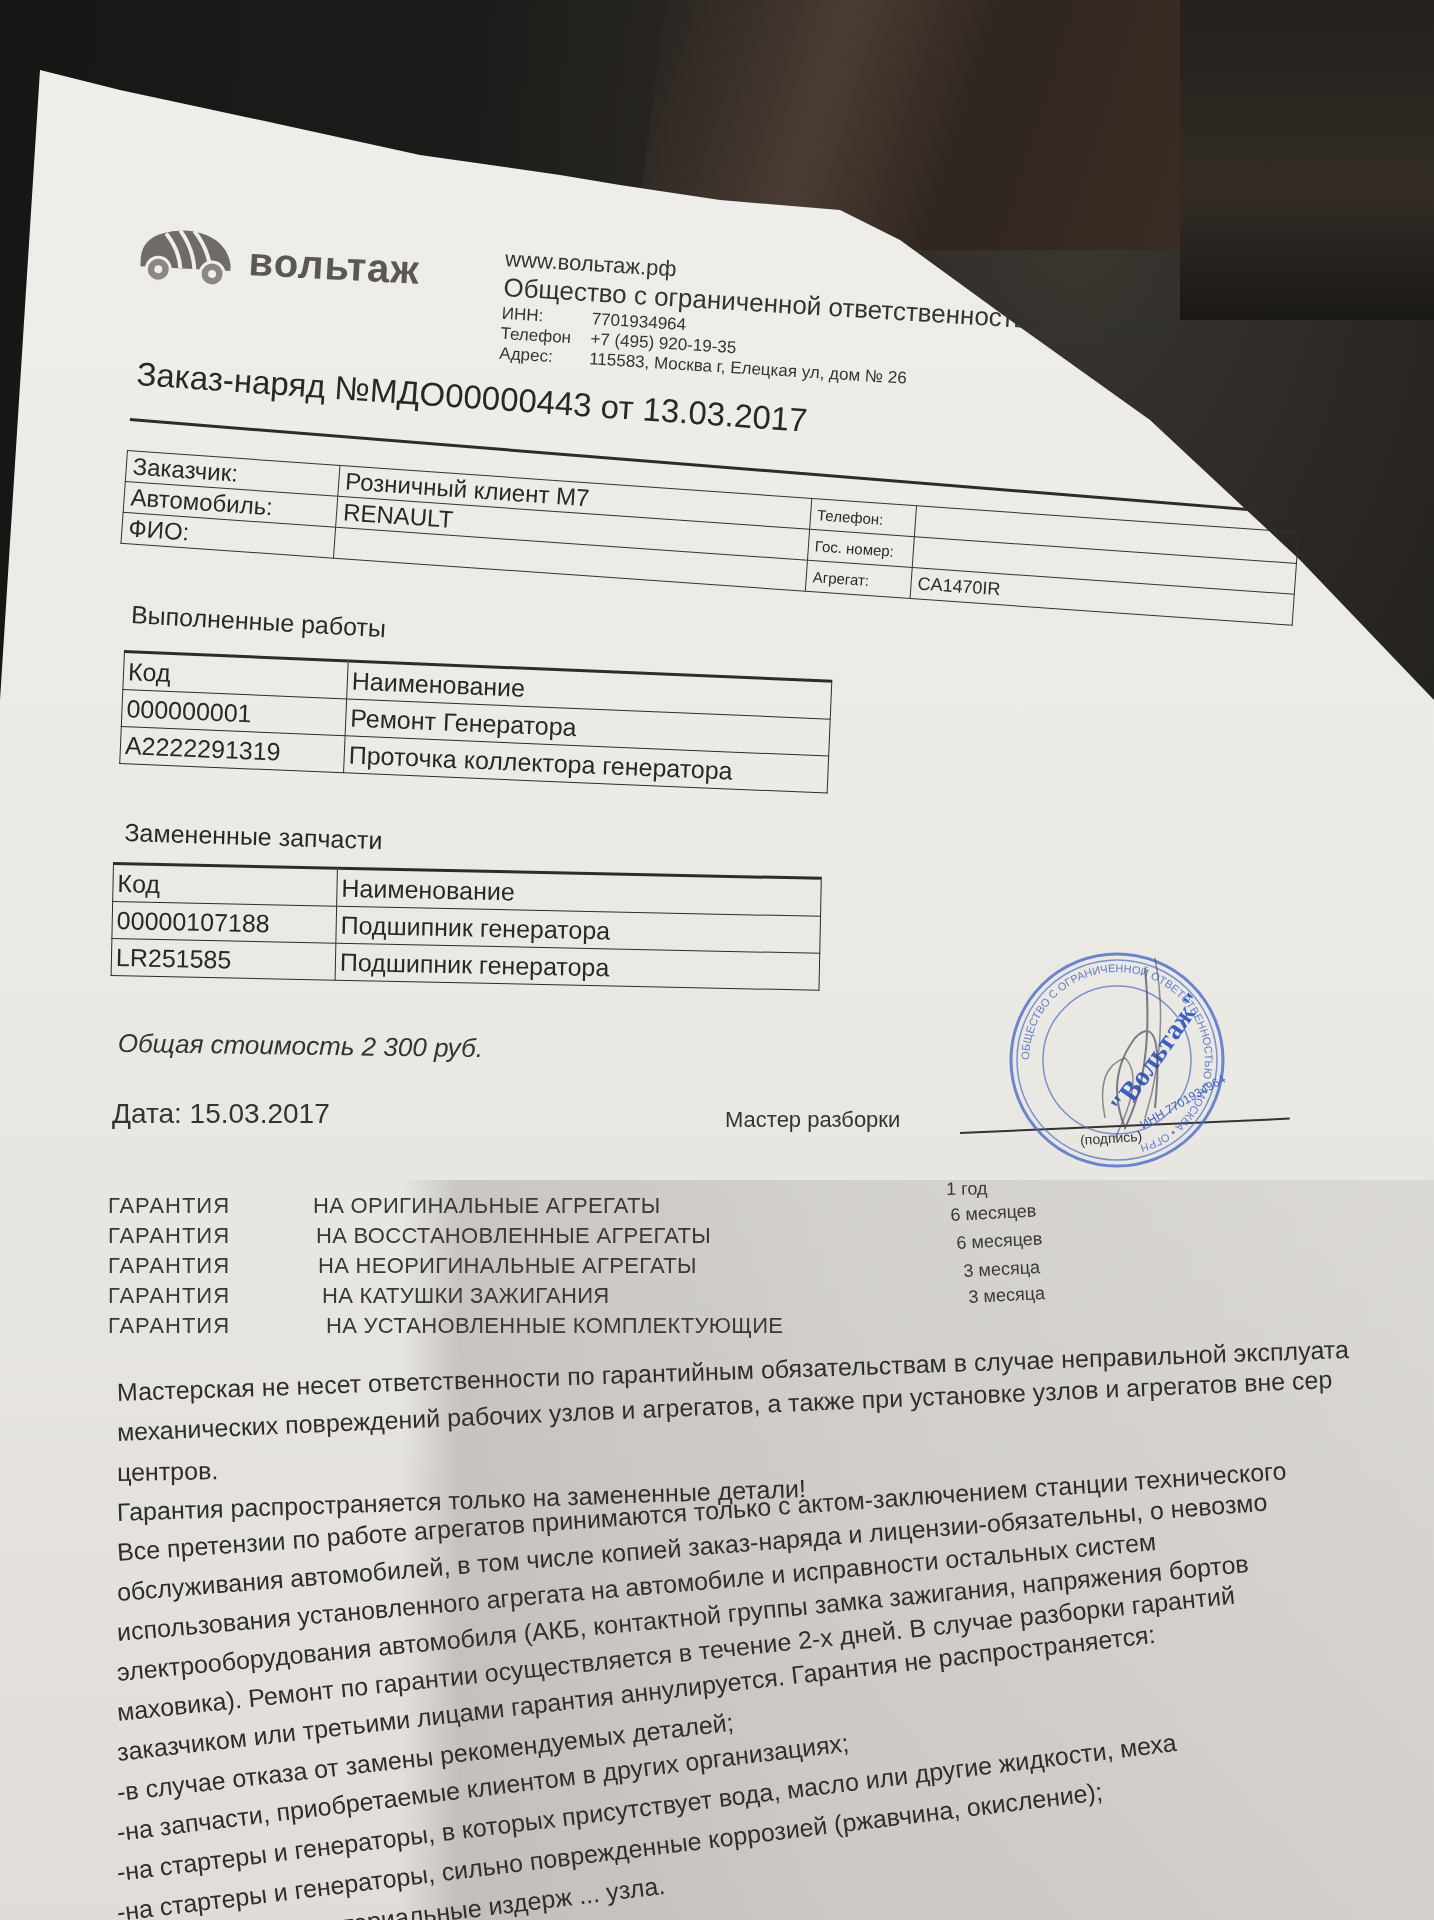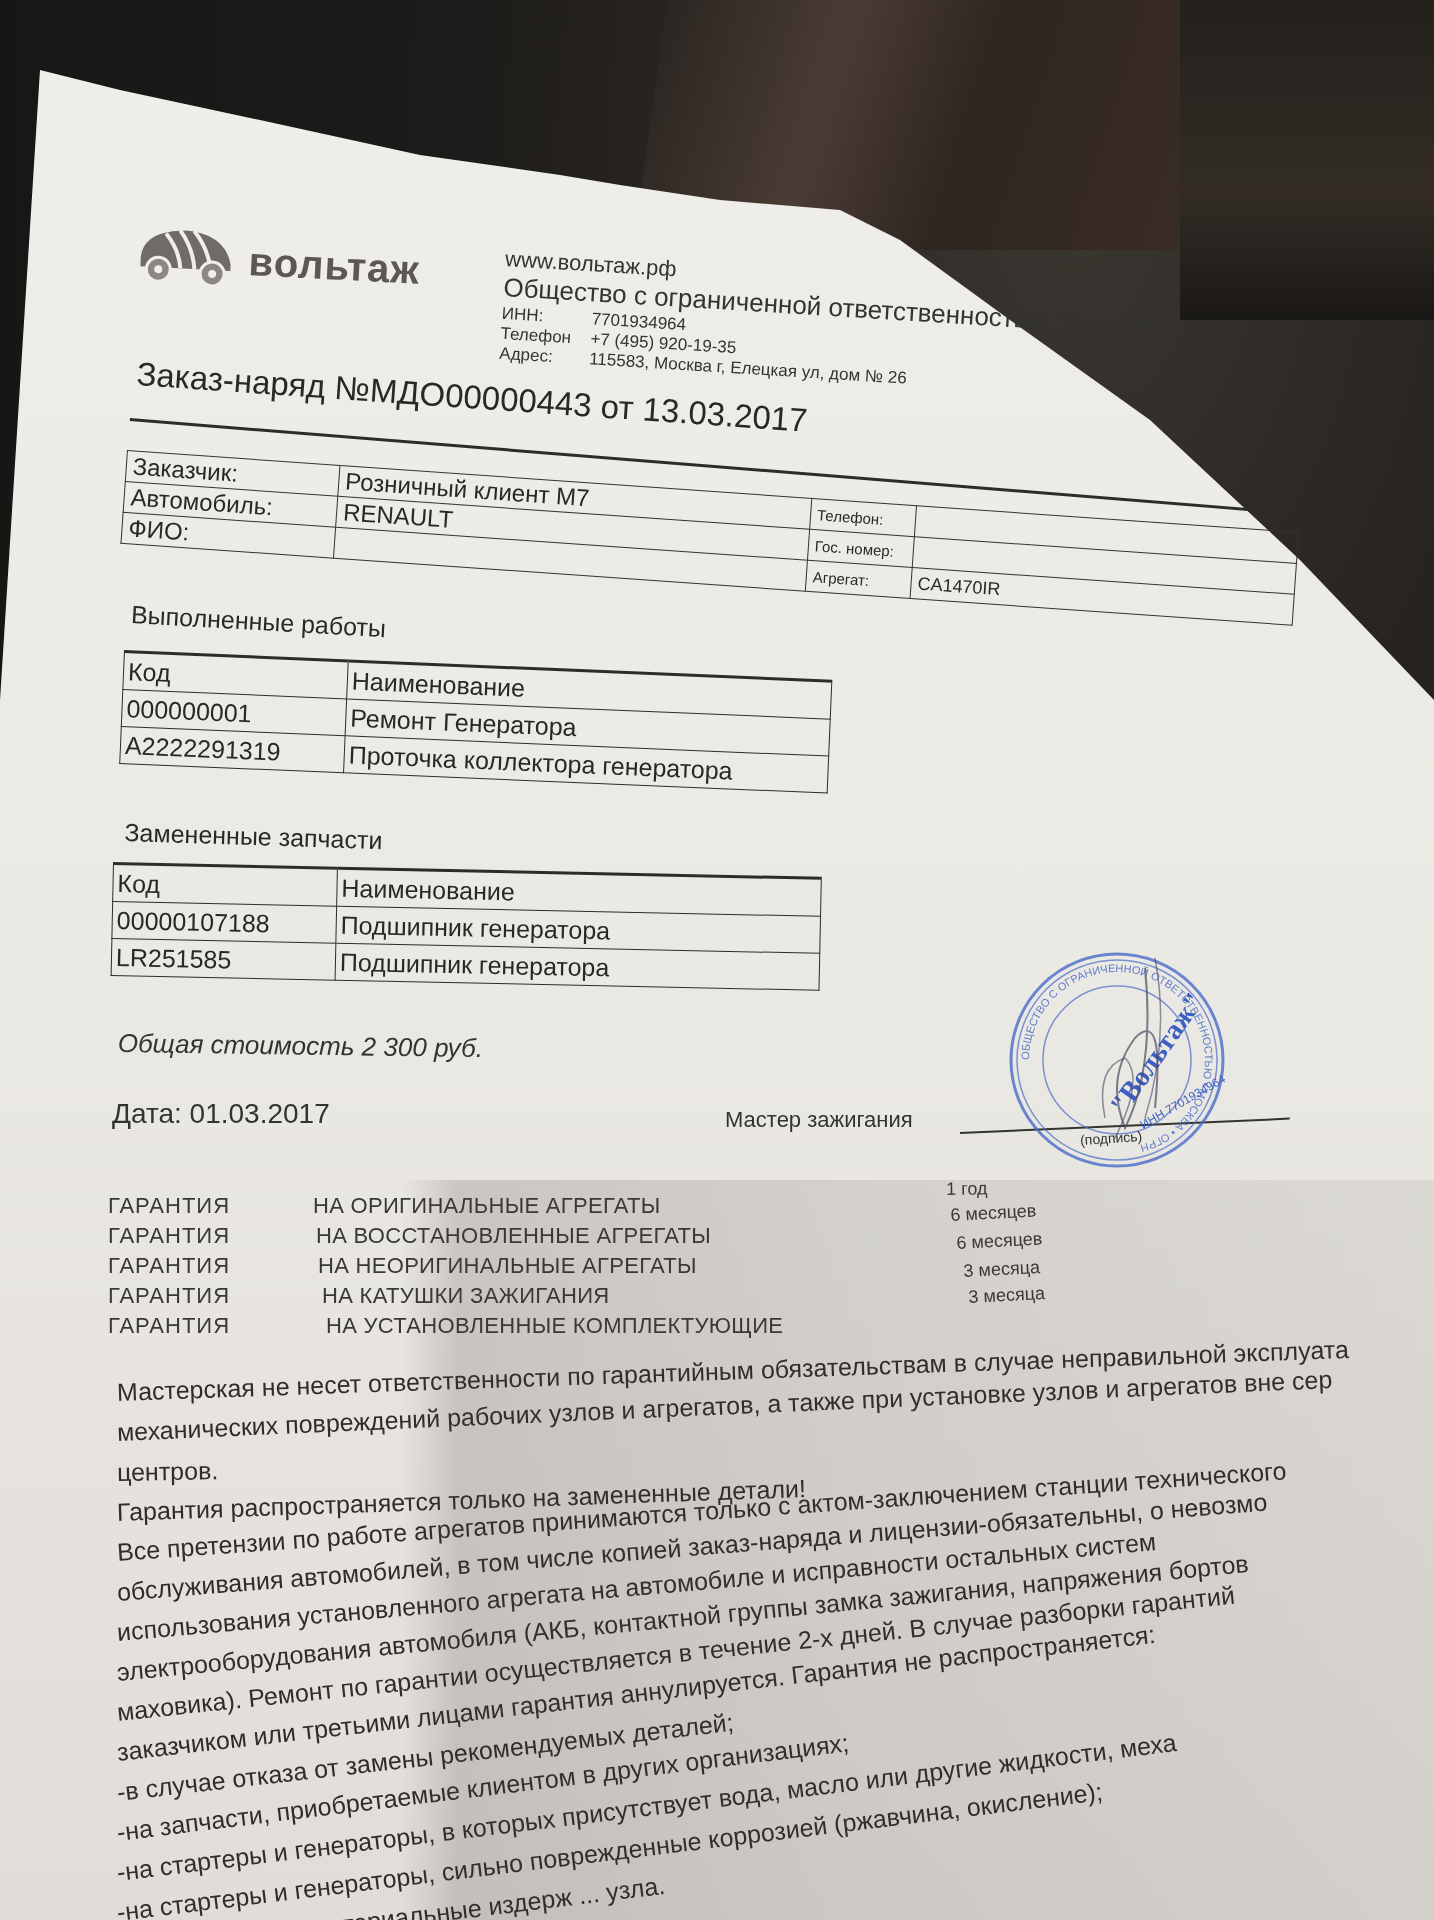--- a/index.html
+++ b/index.html
@@ -182,22 +182,22 @@
       <td class="name">Подшипник генератора</td>
     </tr>
     <tr>
       <td class="code">LR251585</td>
       <td class="name">Подшипник генератора</td>
     </tr>
   </tbody>
     </table>
 
   <div class="total">Общая стоимость 2 300 руб.</div>
-  <div class="date">Дата: 01.03.2017</div>
-  <div class="master">Мастер зажигания</div>
+  <div class="date">Дата: 15.03.2017</div>
+  <div class="master">Мастер разборки</div>
   <div class="sign-line"></div>
 
   <div class="stamp">
     <svg width="225" height="225" viewBox="0 0 225 225">
       <defs>
         <path id="ringPath" d="M112 112 m-88 0 a88 88 0 1 1 176 0 a88 88 0 1 1 -176 0"></path>
       </defs>
       <circle cx="112" cy="112" r="106" fill="none" stroke="#4a6cc8" stroke-width="3" opacity="0.8"></circle>
       <circle cx="112" cy="112" r="100" fill="none" stroke="#4a6cc8" stroke-width="1.5" opacity="0.7"></circle>
       <circle cx="112" cy="112" r="74" fill="none" stroke="#4a6cc8" stroke-width="1.5" opacity="0.7"></circle>

